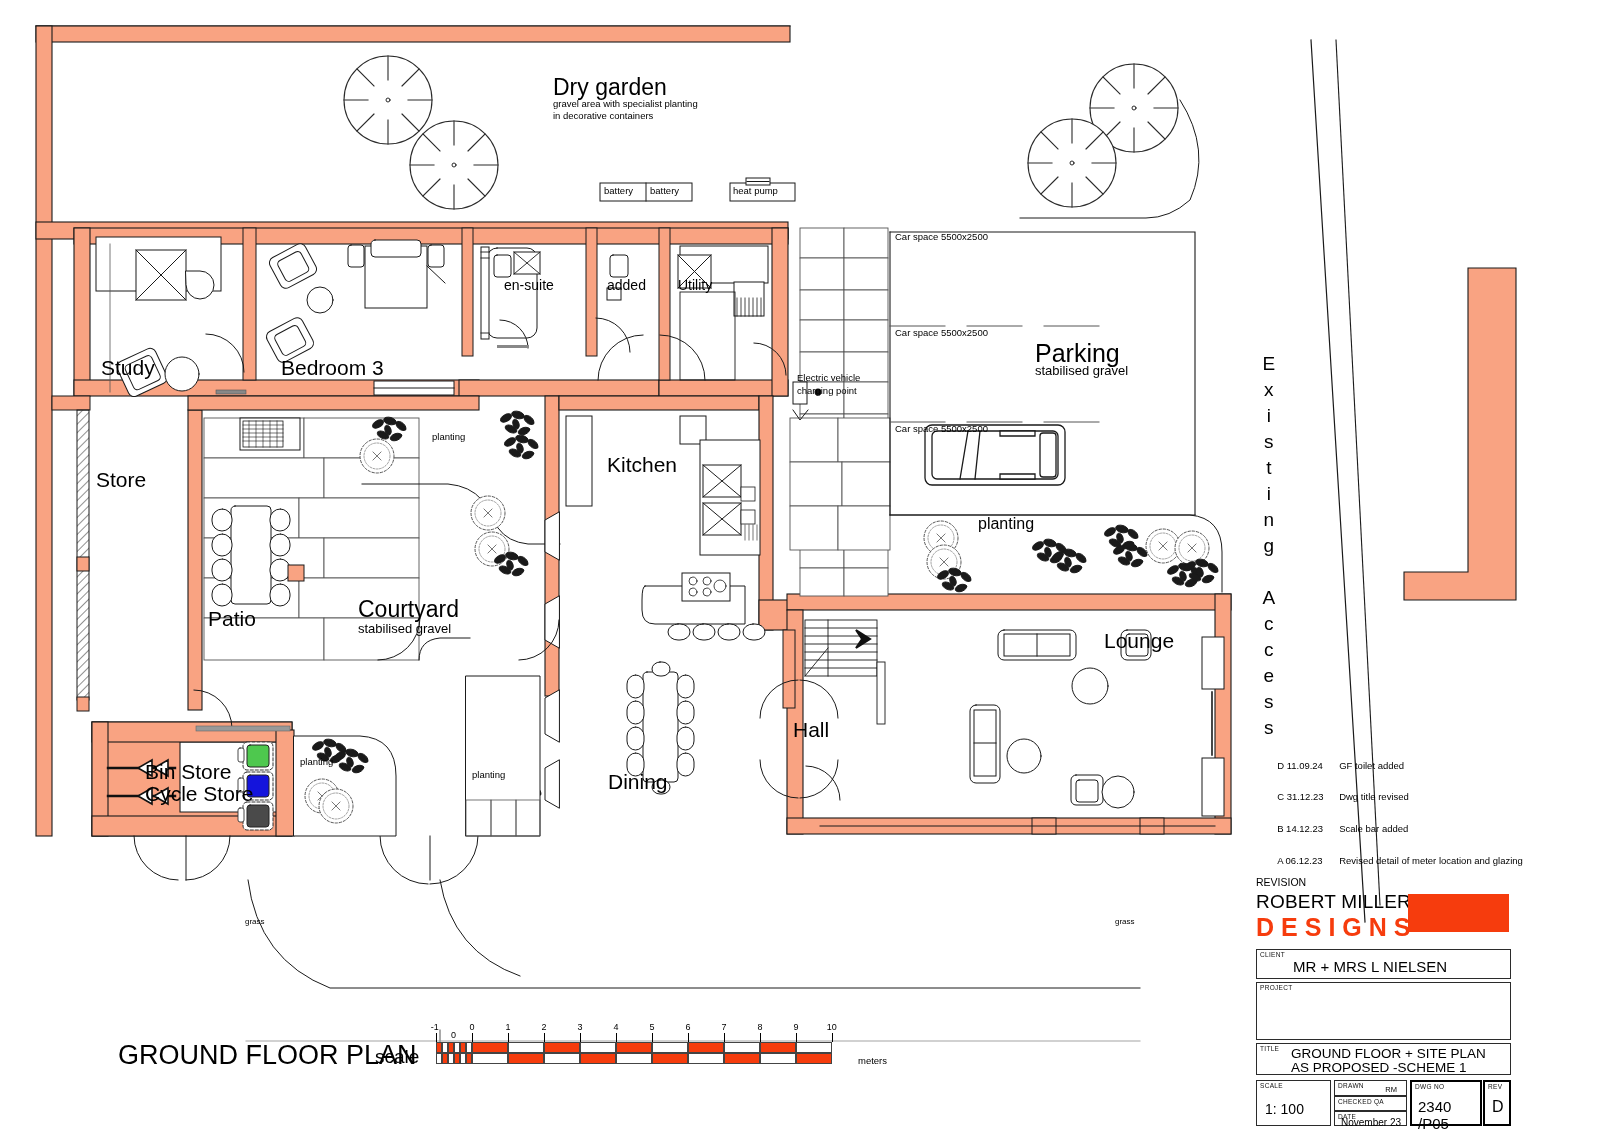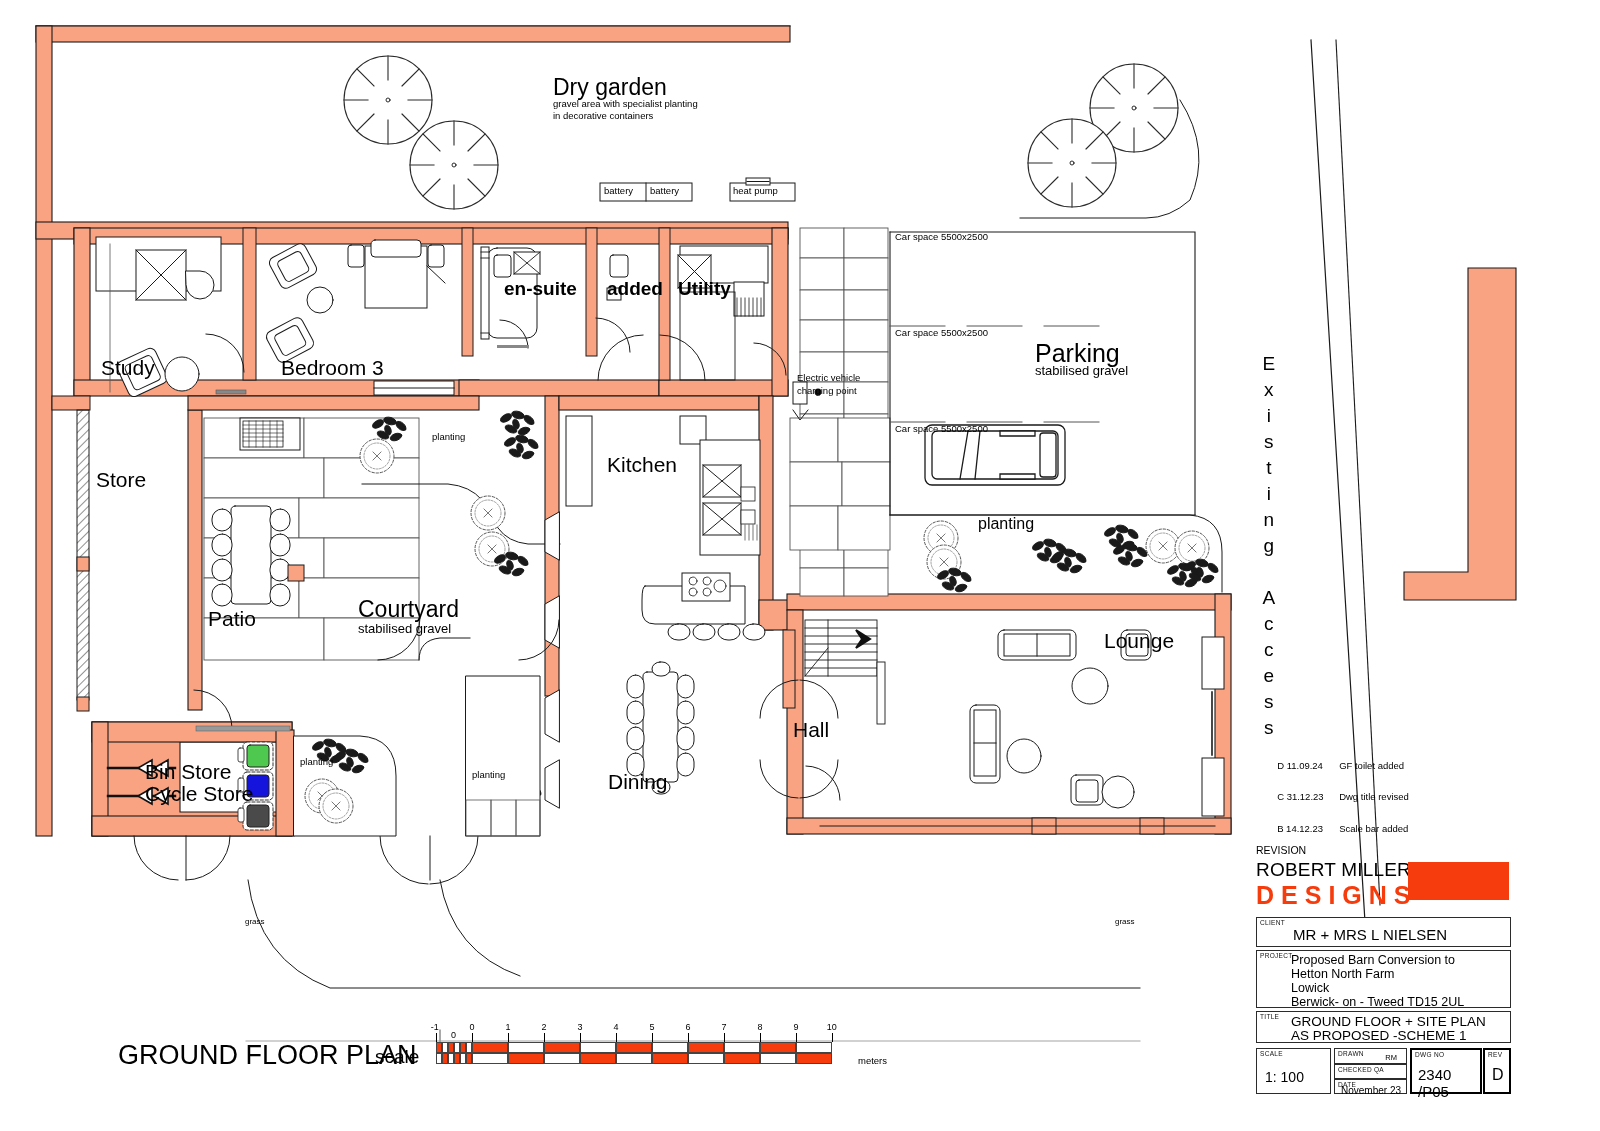--- a/index.html
+++ b/index.html
@@ -7,21 +7,21 @@
   body{
     width:1600px;height:1131px;position:relative;overflow:hidden;
     font-family:"Liberation Sans","DejaVu Sans",sans-serif;
     color:#000;
   }
   #sheet{position:absolute;left:0;top:0;width:1600px;height:1131px;}
   svg#plan{position:absolute;left:0;top:0;width:1600px;height:1131px;}
 
   .lbl{position:absolute;white-space:pre;line-height:1.12;}
   .room-lg{font-size:21px;}
-  .room-md{font-size:19px;font-weight:bold;}
+  .room-md{font-size:14px;}
   .room-sm{font-size:13px;}
   .tiny{font-size:9.5px;}
   .tiny8{font-size:8px;}
   .vert{
     writing-mode:vertical-rl;text-orientation:upright;
     letter-spacing:5px;font-size:19px;
   }
 
   
   #titleblock{position:absolute;left:1256px;top:750px;width:340px;height:340px;}
@@ -598,42 +598,39 @@
     <div>
       <div class="rev-line">
         <span class="rev-code">D 11.09.24</span><span>GF toilet added</span>
       </div>
       <div class="rev-line">
         <span class="rev-code">C 31.12.23</span><span>Dwg title revised</span>
       </div>
       <div class="rev-line">
         <span class="rev-code">B 14.12.23</span><span>Scale bar added</span>
       </div>
+      <div class="rev-line">
+        <span class="rev-code">A 06.12.23</span><span>Revised detail of meter location and glazing</span>
+      </div>
       <div class="rev-line" style="font-size:10.5px;">REVISION</div>
     </div>
 
     <div style="position:relative;">
       <div id="brandline1">ROBERT MILLERCHIP</div>
       <div id="brandline2">DESIGNS</div>
       <div class="orange-block" style="left:152px;top:3px;width:101px;height:38px;"></div>
     </div>
 
     <div class="tb-box" style="left:0;top:0;width:255px;height:30px;margin-top:7px;">
       <span class="tb-tag">CLIENT</span>
       <div class="tb-val" style="position:absolute;left:36px;top:8px;">MR + MRS L  NIELSEN</div>
     </div>
 
     <div class="tb-box" style="left:0;top:0;width:255px;height:58px;margin-top:3px;">
       <span class="tb-tag">PROJECT</span>
-      <div style="position:absolute;left:34px;top:2px;font-size:12.5px;line-height:14px;">
-        <div>Proposed Barn Conversion to</div>
-        <div>Hetton North Farm</div>
-        <div>Lowick</div>
-        <div>Berwick- on - Tweed  TD15 2UL</div>
-      </div>
     </div>
 
     <div class="tb-box" style="left:0;top:0;width:255px;height:32px;margin-top:3px;">
       <span class="tb-tag">TITLE</span>
       <div style="position:absolute;left:34px;top:3px;font-size:13.5px;line-height:14.5px;">
         <div>GROUND FLOOR + SITE PLAN</div>
         <div>AS PROPOSED -SCHEME 1</div>
       </div>
     </div>
 

